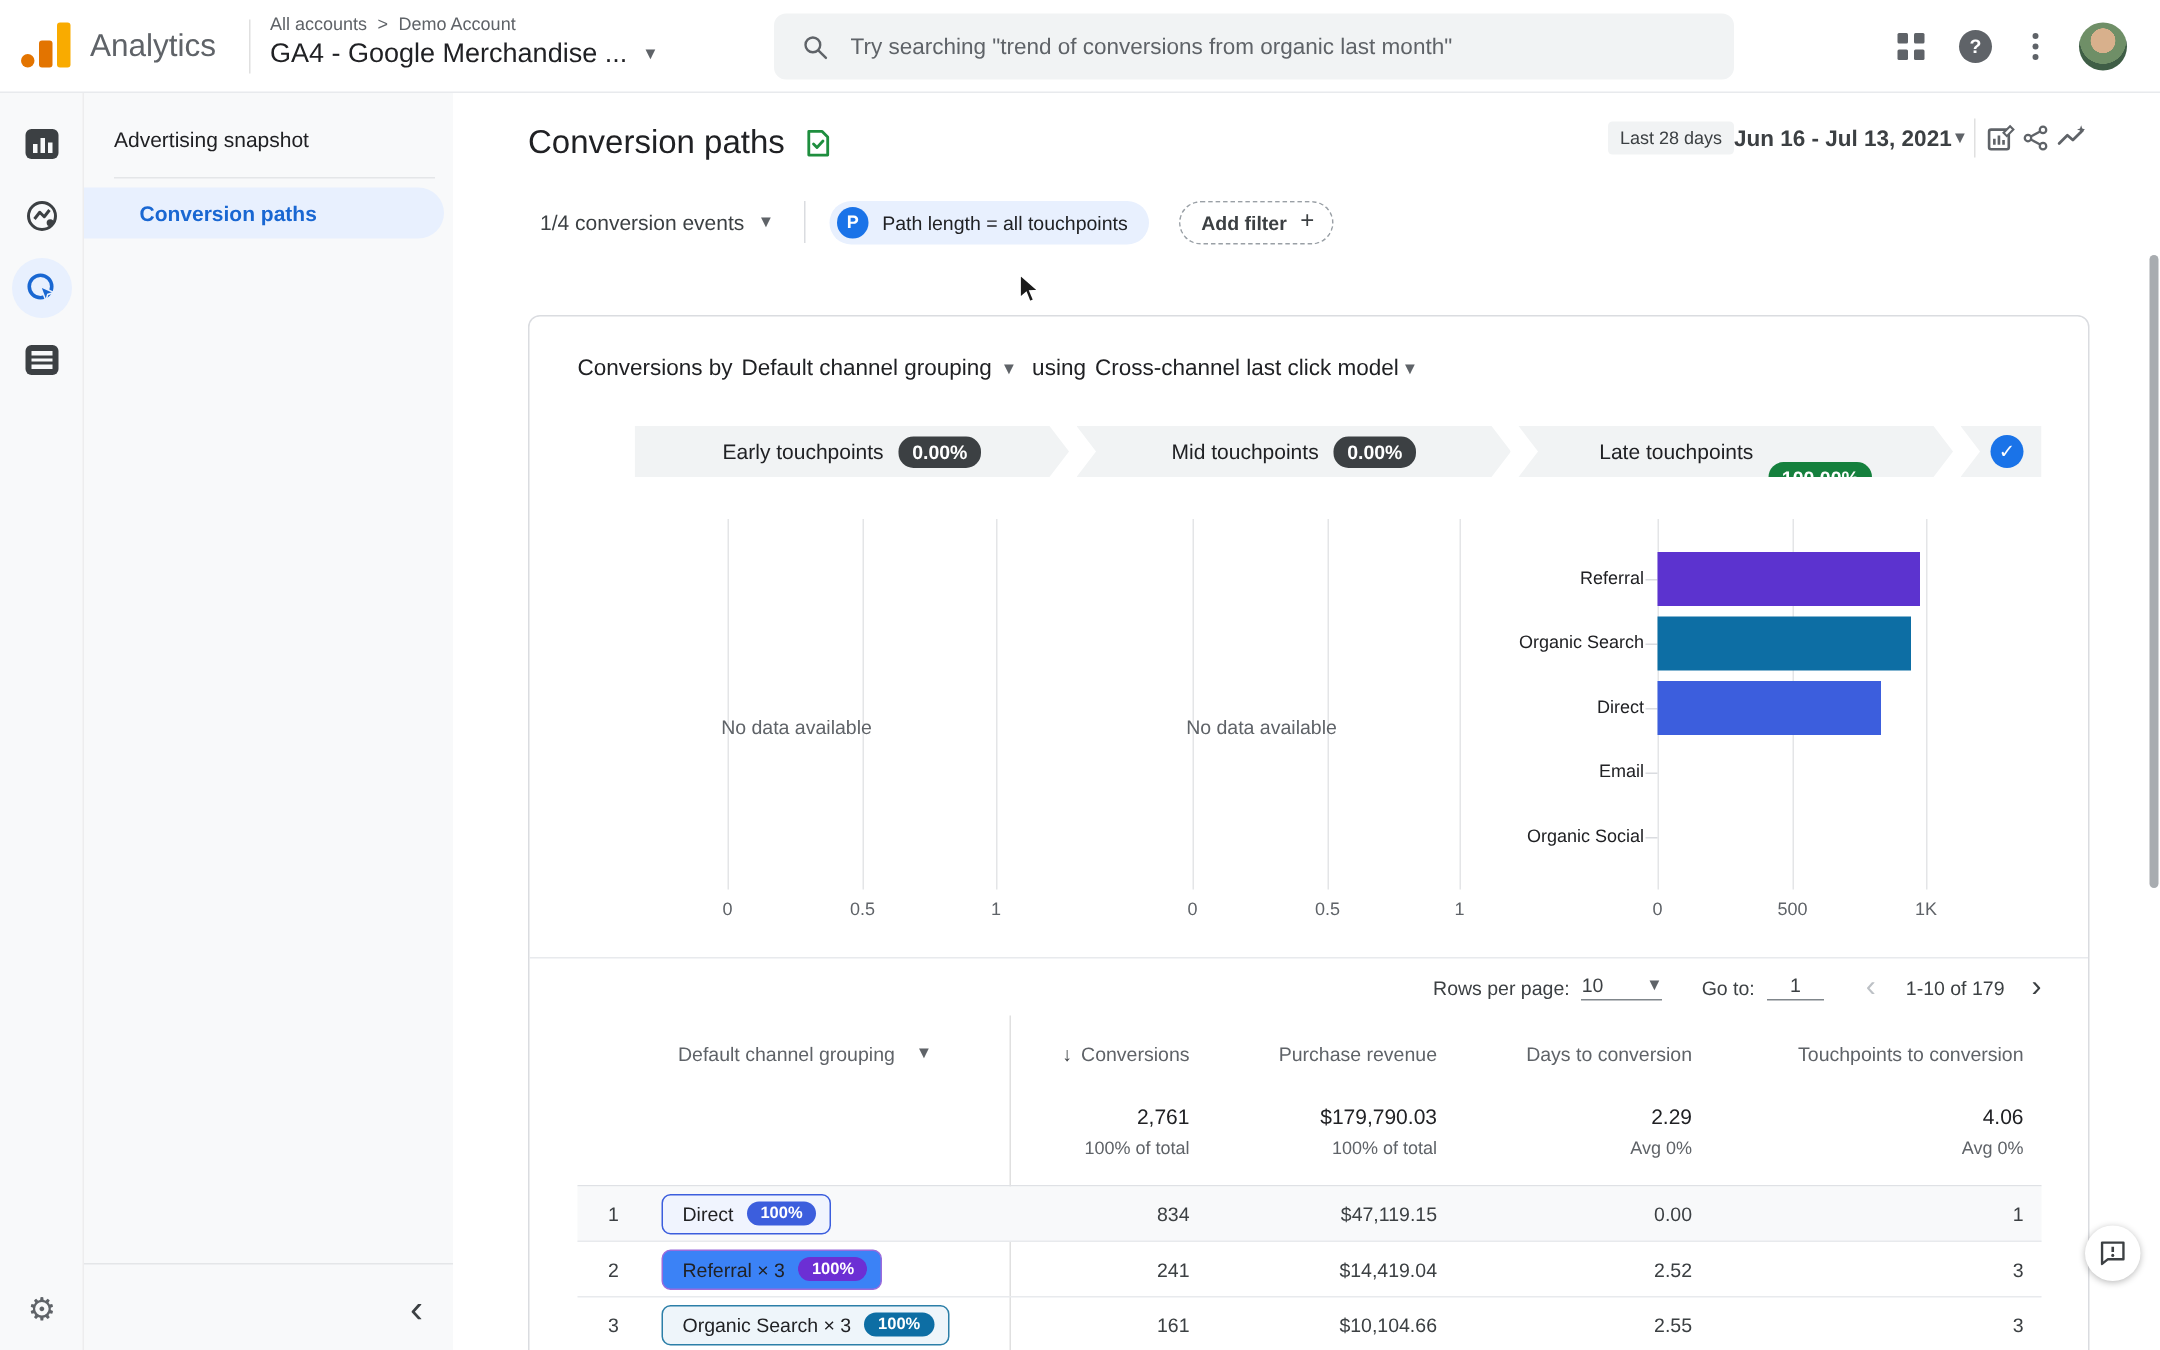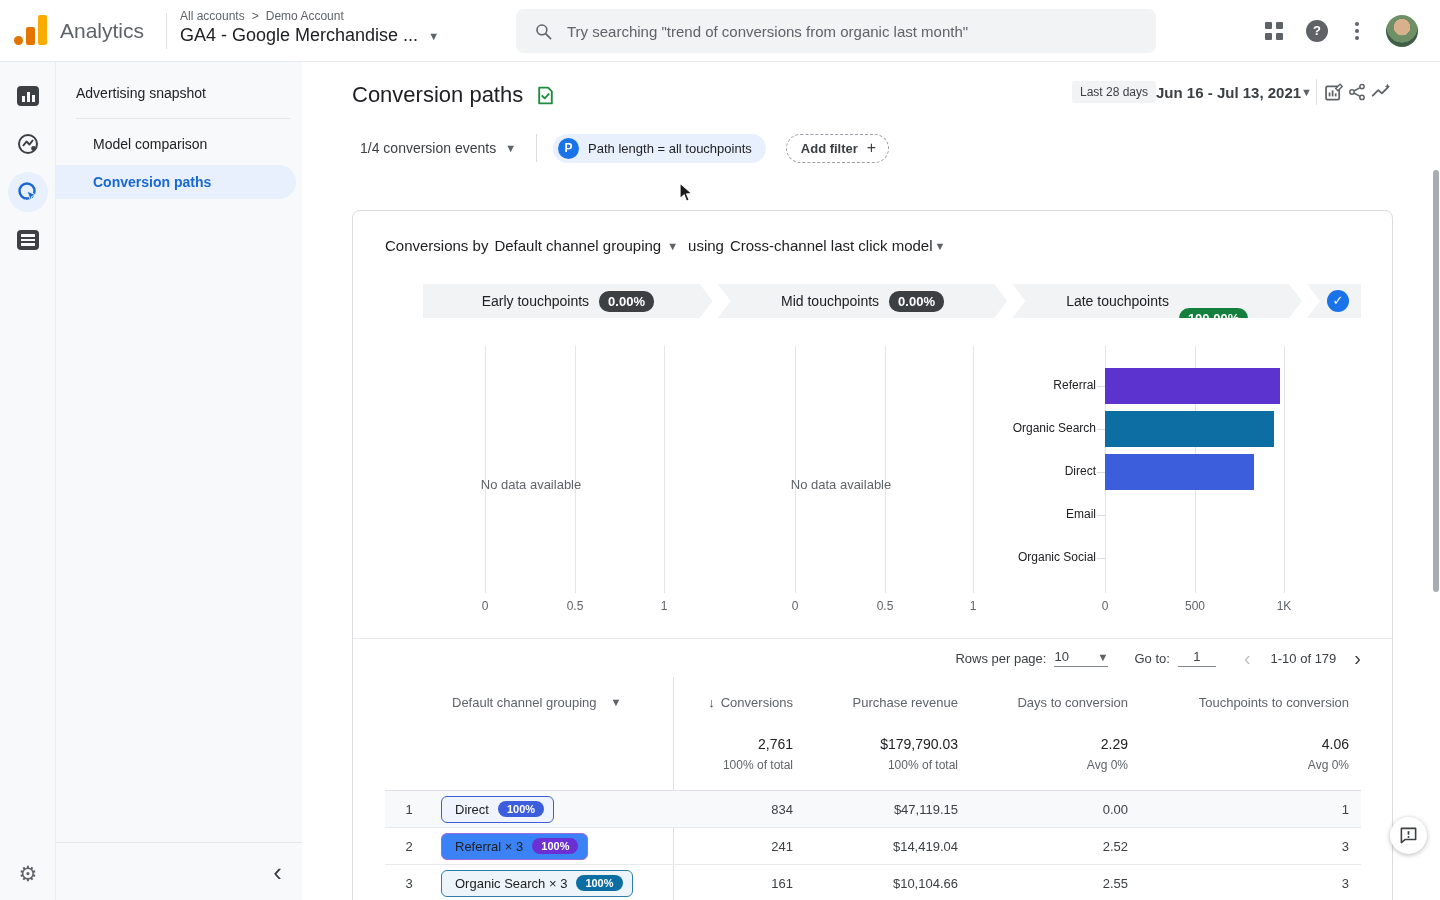--- a/index.html
+++ b/index.html
@@ -225,21 +225,20 @@
           <i style="height:2.5px; width:100%"></i>
           <i style="height:2.5px; width:100%"></i>
       </span>
     </div>
     <div class="rail-gear">⚙</div>
   </div>
 
   <div class="sidenav">
     <div class="nav-item nav-top">Advertising snapshot</div>
     <div class="nav-divider"></div>
-    <div class="nav-item nav-sub">Model comparison</div>
     <div class="nav-item nav-sub nav-selected">Conversion paths</div>
     <div class="sidenav-footer">
       <span class="collapse-chevron">‹</span>
     </div>
   </div>
 
   <div class="page-title-row">
     <span class="page-title">Conversion paths</span>
     <svg width="21" height="21" viewBox="0 0 20 20">
       <path d="M4 2.5 H12.5 L16 6 V17.5 H4 Z" fill="none" stroke="#1e8e3e" stroke-width="1.8" stroke-linejoin="round"></path>

